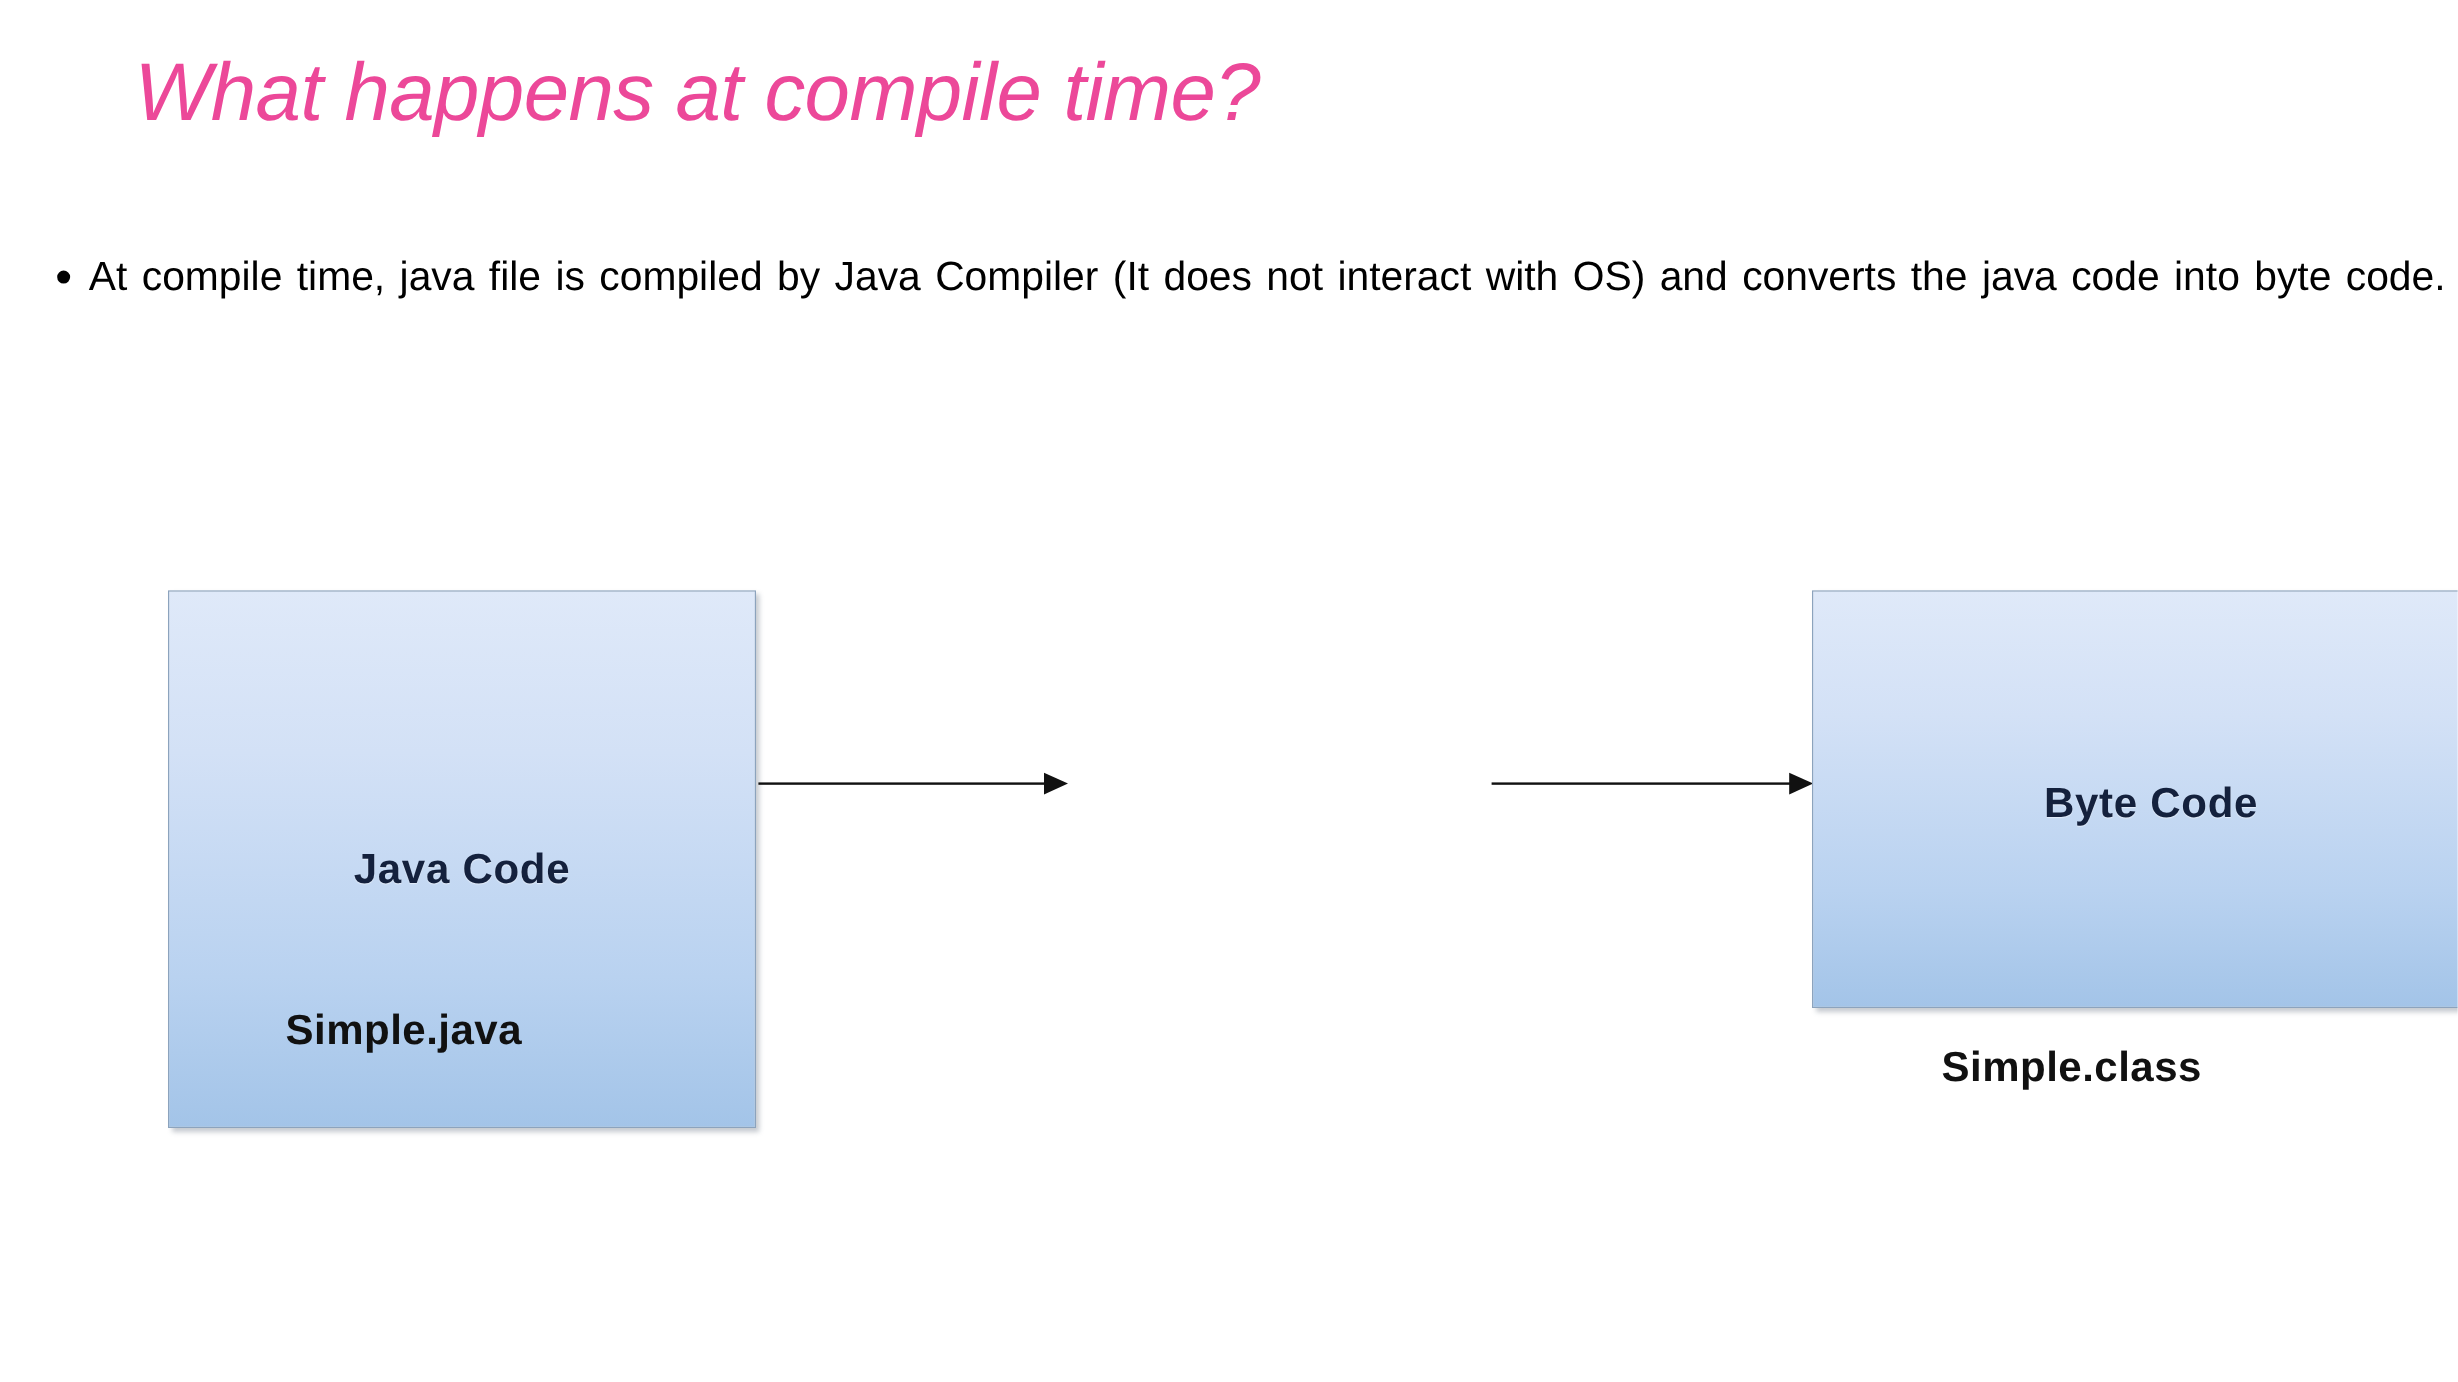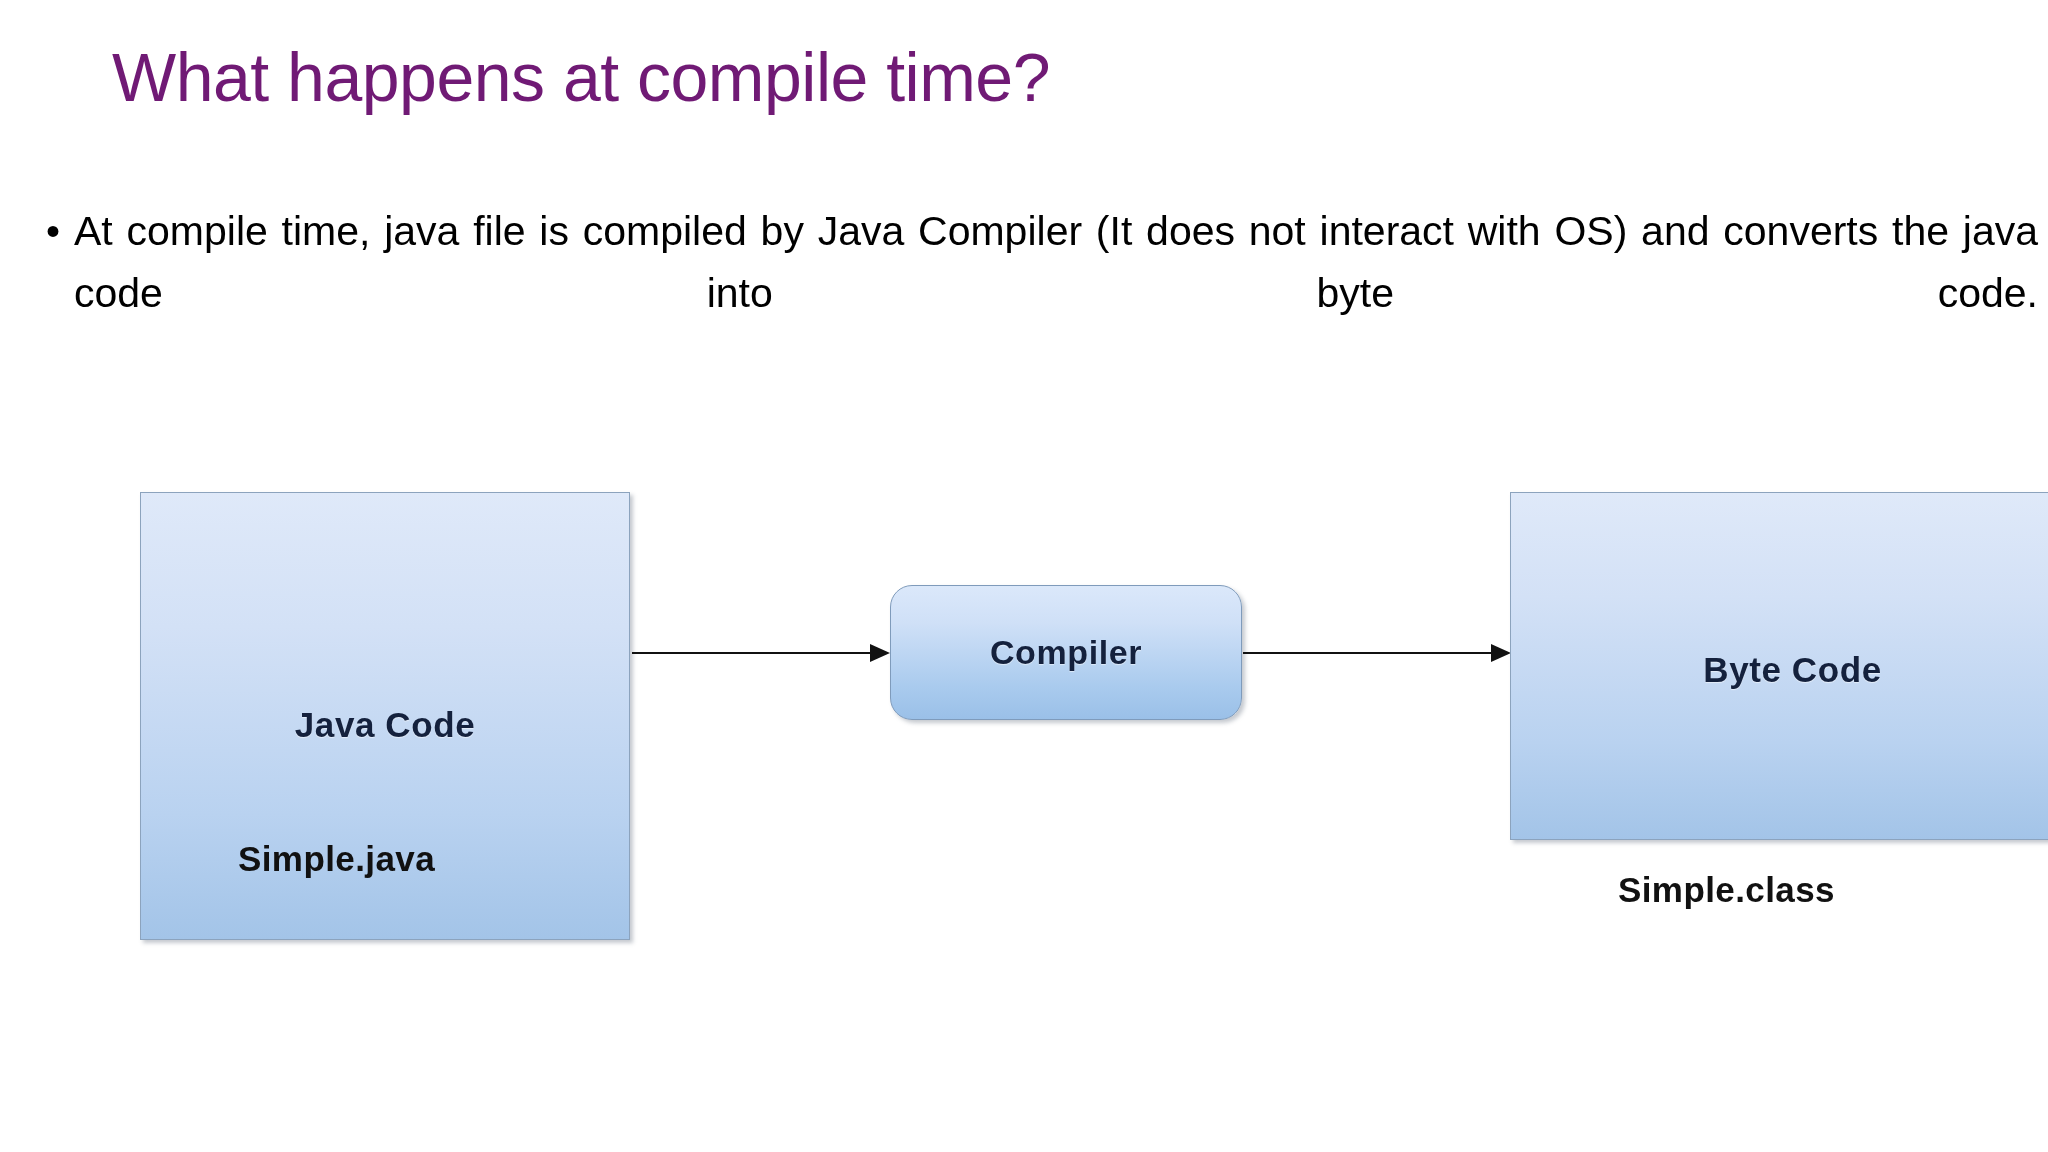--- a/index.html
+++ b/index.html
@@ -19,23 +19,24 @@
   
   .slide-title {
     position: absolute;
     left: 112px;
     top: 38px;
     width: 1700px;
     font-family: "Liberation Sans", sans-serif;
     font-size: 68px;
     line-height: 1.15;
     font-weight: 400;
-    color: #701a75;
+    color: #ec4899;
     letter-spacing: -0.5px;
     white-space: nowrap;
+    font-style: italic;
   }
 
   
   .body-block {
     position: absolute;
     left: 40px;
     top: 200px;
     width: 1998px;
   }
   .bullet-row {
@@ -47,21 +48,21 @@
     width: 34px;
     font-size: 40px;
     line-height: 62px;
     color: #000;
     text-align: left;
     padding-left: 6px;
     box-sizing: border-box;
   }
   .bullet-text {
     flex: 1 1 auto;
-    font-size: 41px;
+    font-size: 34px;
     line-height: 62px;
     color: #000000;
     text-align: justify;
     text-justify: inter-word;
     font-weight: 400;
   }
   .bullet-text::after {
     content: "";
     display: inline-block;
     width: 100%;
@@ -181,23 +182,20 @@
 
   <div class="proc-box" id="box-java-code">
     <span class="label">Java Code</span>
   </div>
 
   <div class="arrow" id="arrow-java-to-compiler">
     <span class="shaft"></span>
     <span class="head"></span>
   </div>
 
-  <div class="proc-box" id="box-compiler">
-    <span class="label">Compiler</span>
-  </div>
 
   <div class="arrow" id="arrow-compiler-to-byte">
     <span class="shaft"></span>
     <span class="head"></span>
   </div>
 
   <div class="proc-box" id="box-byte-code">
     <span class="label">Byte Code</span>
   </div>
 

